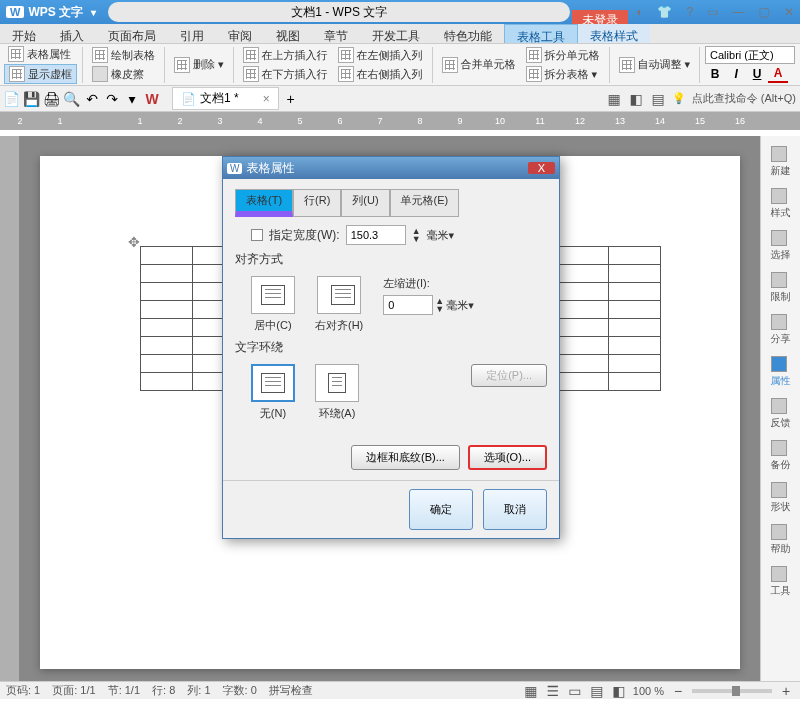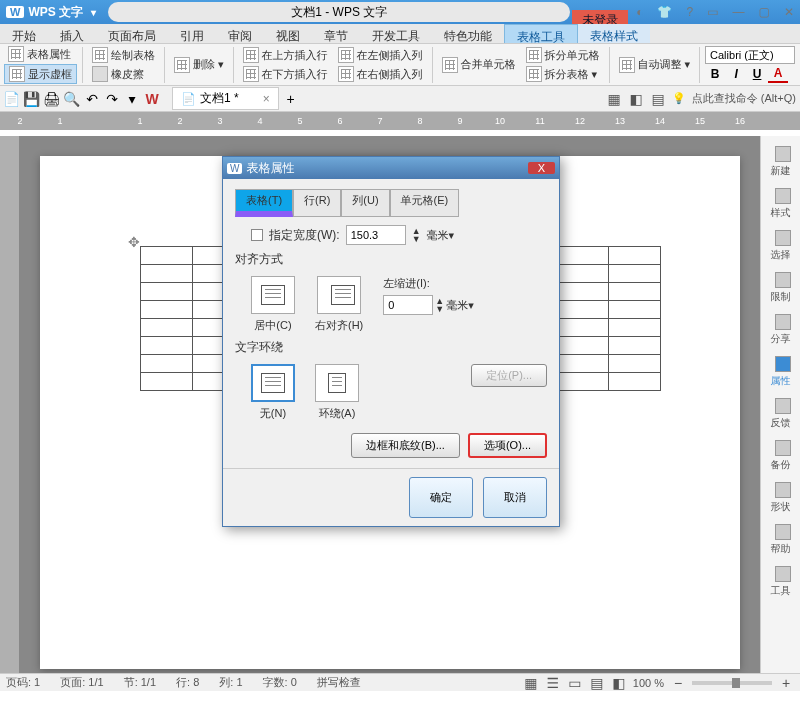--- a/index.html
+++ b/index.html
@@ -5,21 +5,21 @@
     * { box-sizing: border-box; margin: 0; padding: 0; font-family: "Microsoft YaHei", Arial, sans-serif; }
     body { width: 800px; height: 707px; background: #fff; overflow: hidden; position: relative; font-size: 12px; }
 
     
     .titlebar { height: 24px; background: linear-gradient(#4a9de0, #3c8cd4); display: flex; align-items: center; color: #fff; font-size: 12px; }
     .app-logo { padding: 0 6px; font-weight: bold; display: flex; align-items: center; gap: 4px; }
     .app-logo .w { background: #fff; color: #3c8cd4; padding: 0 4px; border-radius: 2px; font-size: 11px; }
     .title-dd { padding: 0 4px; font-size: 10px; }
     .title-center { flex: 1; text-align: center; color: #000000; background: #e8e8e8; margin: 0 2px; height: 20px; line-height: 20px; border-radius: 10px; }
     .title-right { display: flex; align-items: center; gap: 2px; }
-    .login-btn { background: #e45a4a; color: #0f172a; padding: 2px 10px; font-size: 12px; margin-top: 16px; }
+    .login-btn { background: #e45a4a; color: #ffffff; padding: 2px 10px; font-size: 12px; margin-top: 16px; }
     .title-icon { padding: 2px 6px; color: #777; cursor: pointer; }
 
     
     .menutabs { height: 20px; background: #e8e8e8; display: flex; border-bottom: 1px solid #ccc; }
     .mtab { padding: 4px 12px; color: #333; cursor: pointer; font-size: 12px; }
     .mtab.active { background: #b3d9f5; color: #105a9a; border: 1px solid #7fb8e0; border-bottom: none; }
     .mtab.style { background: #d8e8f7; color: #105a9a; }
 
     
     .ribbon { height: 42px; background: #f4f4f4; display: flex; align-items: center; border-bottom: 1px solid #ccc; padding: 2px 4px; gap: 2px; font-size: 11px; }
@@ -48,26 +48,26 @@
     
     .doc-area { position: absolute; top: 136px; left: 0; right: 40px; bottom: 18px; background: #888; display: flex; }
     .vruler { width: 20px; background: #b0b0b0; border-right: 1px solid #888; font-size: 9px; color: #333; }
     .page { flex: 1; background: #fff; margin: 20px; position: relative; box-shadow: 0 2px 8px rgba(0,0,0,0.3); }
     .tbl { position: absolute; top: 90px; left: 100px; border-collapse: collapse; }
     .tbl td { border: 1px solid #555; width: 52px; height: 18px; }
     .tbl-handle { position: absolute; top: 78px; left: 88px; font-size: 14px; color: #888; }
 
     
     .sidebar { position: absolute; right: 0; top: 136px; bottom: 18px; width: 40px; background: #f4f4f4; border-left: 1px solid #ccc; display: flex; flex-direction: column; align-items: center; padding-top: 10px; gap: 10px; font-size: 10px; }
-    .sitem { display: flex; flex-direction: column; align-items: flex-end; gap: 2px; color: #555; cursor: pointer; }
+    .sitem { display: flex; flex-direction: column; align-items: flex-start; gap: 2px; color: #555; cursor: pointer; }
     .sitem.active { color: #3c8cd4; }
     .sicon { width: 16px; height: 16px; background: #ccc; border: 1px solid #999; }
 
     
-    .statusbar { position: absolute; bottom: 16px; left: 0; right: 0; height: 18px; background: #f0f0f0; border-top: 1px solid #ccc; display: flex; align-items: center; font-size: 11px; color: #555; padding: 0 6px; gap: 20px; }
+    .statusbar { position: absolute; bottom: 8px; left: 0; right: 0; height: 18px; background: #f0f0f0; border-top: 1px solid #ccc; display: flex; align-items: center; font-size: 11px; color: #555; padding: 0 6px; gap: 12px; }
     .statusbar .right { margin-left: auto; display: flex; align-items: center; gap: 6px; }
     .zoom-slider { width: 80px; height: 4px; background: #ccc; position: relative; }
     .zoom-slider::after { content:""; position:absolute; left:50%; top:-3px; width:8px; height:10px; background:#888; }
 
     
     .dialog { position: absolute; left: 222px; top: 156px; width: 338px; background: #f0f0f0; border: 1px solid #4a7ab0; box-shadow: 3px 3px 12px rgba(0,0,0,0.4); }
     .dlg-title { height: 22px; background: linear-gradient(#6fa8d8, #4a7ab0); display: flex; align-items: center; padding: 0 4px; color: #fff; font-size: 12px; }
     .dlg-title .w { background:#fff; color:#4a7ab0; padding:0 3px; border-radius:2px; font-size:10px; margin-right:4px;}
     .dlg-close { margin-left: auto; background: #c94040; color: #fff; padding: 0 10px; border-radius: 2px; cursor: pointer; font-size: 11px; }
     .dlg-body { padding: 10px 12px; font-size: 12px; color: #333; }
@@ -79,21 +79,21 @@
     .spinner { width: 60px; height: 20px; border: 1px solid #aaa; background: #fff; padding: 0 4px; font-size: 11px; }
     .unit { font-size: 11px; }
     .align-opts { display: flex; gap: 20px; margin: 8px 0 4px 16px; align-items: flex-start; }
     .align-item { display: flex; flex-direction: column; align-items: center; gap: 4px; cursor: pointer; }
     .align-box { width: 44px; height: 38px; border: 1px solid #aaa; background: #fff; display: flex; align-items: center; justify-content: center; }
     .align-box.sel { border: 2px solid #3c8cd4; }
     .align-inner { width: 24px; height: 20px; border: 1px solid #555; position: relative; }
     .align-inner::before { content:""; position:absolute; inset:3px; background: repeating-linear-gradient(#888 0 1px, transparent 1px 4px); }
     .align-lbl { font-size: 11px; }
     .indent-col { display: flex; flex-direction: column; gap: 4px; font-size: 11px; }
-    .dlg-btns { display: flex; justify-content: flex-end; gap: 8px; margin-top: 12px; }
+    .dlg-btns { display: flex; justify-content: flex-end; gap: 8px; margin-top: 24px; }
     .dlg-btn { padding: 3px 14px; border: 1px solid #888; background: linear-gradient(#fff,#e0e0e0); cursor: pointer; font-size: 11px; border-radius: 3px; }
     .dlg-btn.disabled { color: #aaa; }
     .dlg-btn.highlight { border: 2px solid #e03030; }
     .dlg-footer { display: flex; justify-content: flex-end; gap: 10px; padding: 8px 12px; border-top: 1px solid #ccc; }
     .dlg-fbtn { padding: 12px 20px; border: 1px solid #5a8cc0; background: linear-gradient(#f0f8ff,#d0e5f5); cursor: pointer; font-size: 11px; border-radius: 3px; }
 
     .checkbox { width: 12px; height: 12px; border: 1px solid #888; background: #fff; display: inline-block; }
   </style>
 </head>
 <body>

